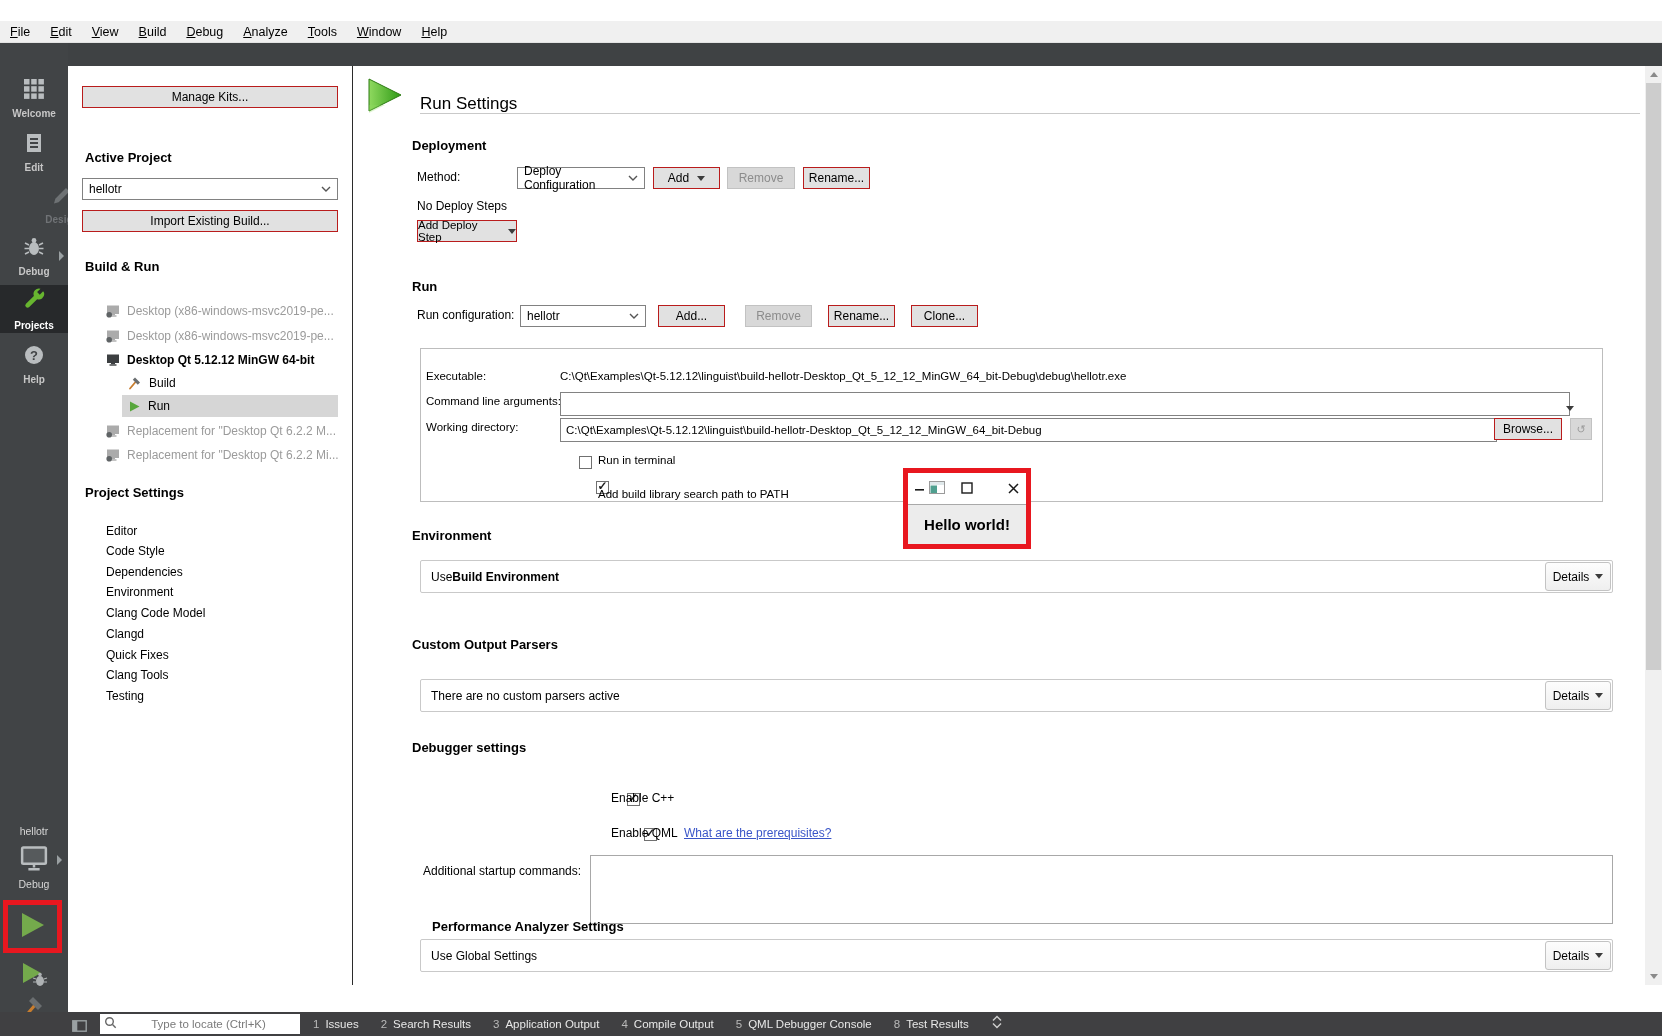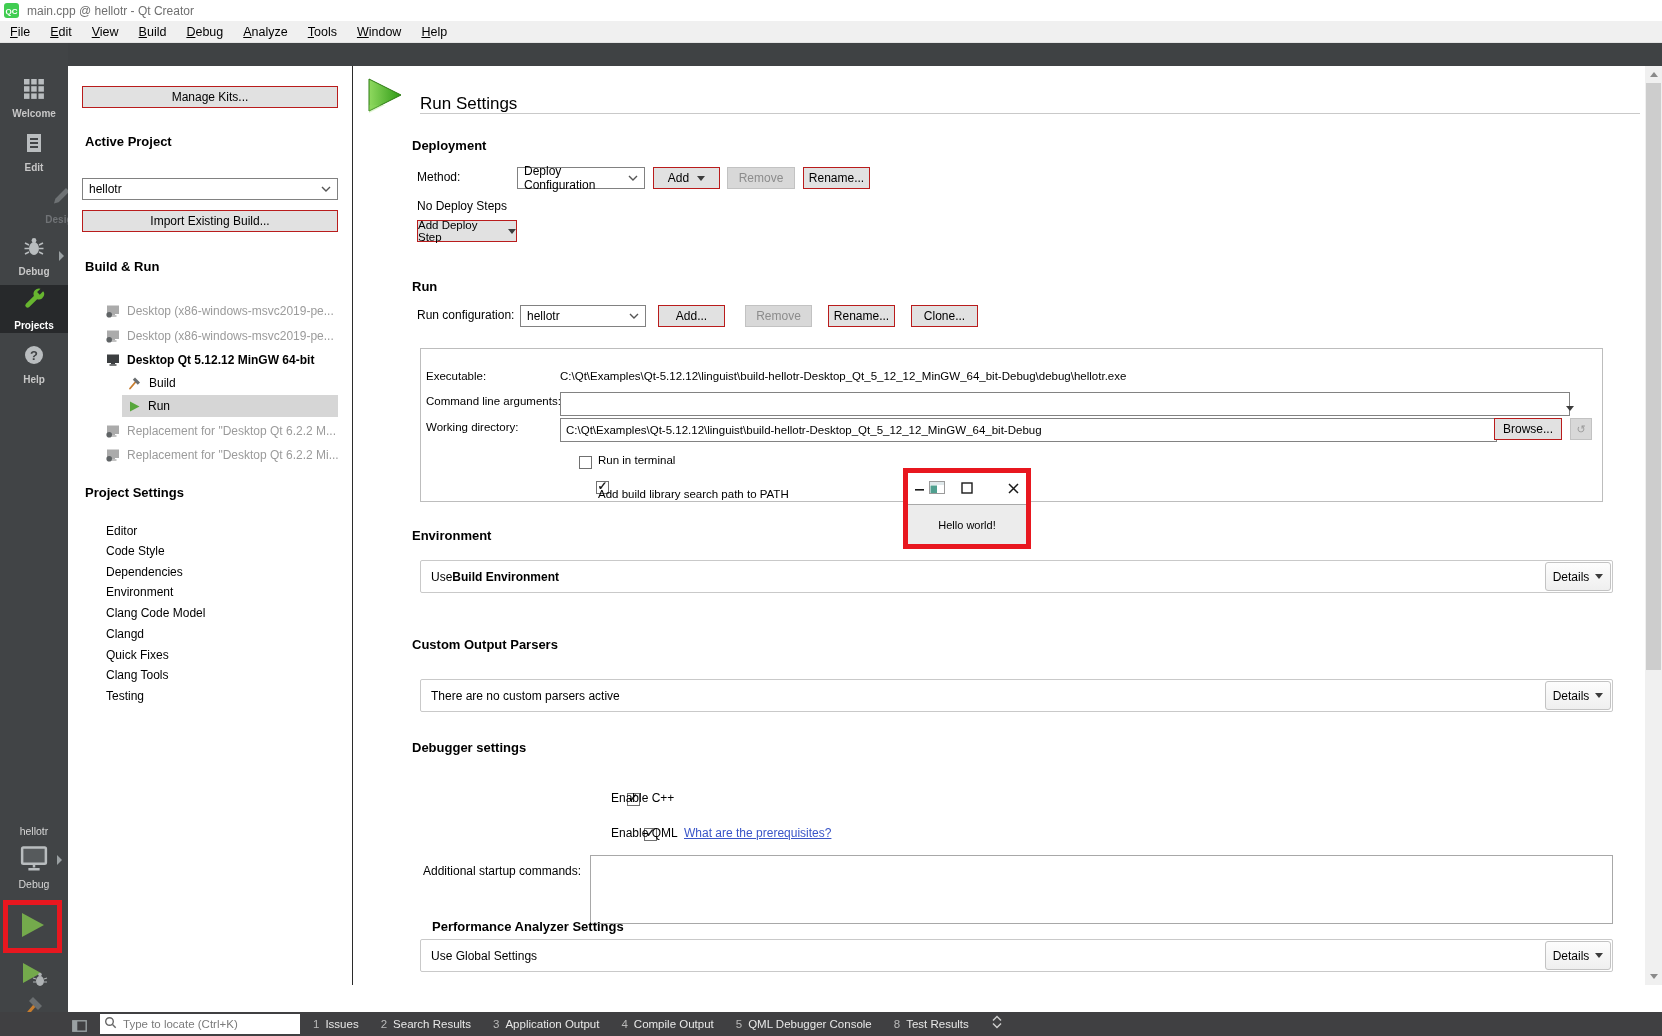--- a/index.html
+++ b/index.html
@@ -50,48 +50,39 @@
   .link{color:#3a55c8;text-decoration:underline;font-size:12px;position:absolute;}
   
   #scrollbar{left:1645px;top:66px;width:17px;height:919px;background:#f0f0f0;}
   .scroll-arrow{position:absolute;left:0;width:17px;height:17px;display:flex;align-items:center;justify-content:center;background:#f0f0f0;}
   #scroll-thumb{position:absolute;left:1px;width:15px;background:#cdcdcd;}
   .tri-up-s{width:0;height:0;border-bottom:5px solid #8a8a8a;border-left:4px solid transparent;border-right:4px solid transparent;}
   .tri-dn-s{width:0;height:0;border-top:5px solid #8a8a8a;border-left:4px solid transparent;border-right:4px solid transparent;}
   
   #hello-window{left:550px;top:402px;width:128px;height:81px;border:5px solid #e8171f;background:#fff;}
   #hello-title{height:31px;background:#fff;display:flex;align-items:center;padding:0 7px;}
-  #hello-body{height:39px;background:#ececec;border-top:1px solid #a9a9a9;display:flex;align-items:center;justify-content:center;font-size:11px;color:#000;}
+  #hello-body{height:39px;background:#ececec;border-top:1px solid #a9a9a9;display:flex;align-items:center;justify-content:center;font-size:15px;color:#000;font-weight:bold;}
   
   #notification{left:68px;top:985px;width:1594px;height:27px;background:#fcfbd0;border-top:1px solid #e4e3b4;display:flex;align-items:center;}
   #notification .ntext{margin-left:12px;font-size:12px;color:#141414;}
   #statusbar{left:0;top:1012px;width:1662px;height:24px;background:#404042;display:flex;align-items:center;}
   #locator{position:absolute;left:100px;top:2px;width:200px;height:20px;background:#fff;display:flex;align-items:center;padding:0 4px;box-sizing:border-box;}
-  #locator input{border:none;outline:none;flex:1;font:11.5px "Liberation Sans",sans-serif;color:#444;margin-left:4px;}
+  #locator input{border:none;outline:none;flex:1;font:11.5px "Liberation Sans",sans-serif;color:#444;margin-left:4px;text-align:center;}
   #locator input::placeholder{color:#7a7a7a;}
   #panes{position:absolute;left:313px;top:0;height:24px;display:flex;align-items:center;gap:22px;}
   .pane{display:flex;align-items:center;gap:6px;font-size:11.5px;}
   .pane .num{color:#b9b9b9;}
   .pane .plabel{color:#e8e8e8;text-align:center;}
   .redbox{border:5px solid #e8171f;}
 </style>
 </head>
 <body>
 
 <div id="app">
 
-  <div id="titlebar" class="abs">
-    <span style="margin-left:4px;display:inline-flex;">
-      <svg width="15" height="15">
-          <rect width="15" height="15" rx="3" fill="#41cd52"></rect>
-          <text x="7.5" y="11" font-size="8" font-weight="bold" fill="#fff" text-anchor="middle">QC</text>
-        </svg>
-    </span>
-    <span class="ttl">main.cpp @ hellotr - Qt Creator</span>
-  </div>
 
   <div id="menubar" class="abs">
     <span class="menu-item">File</span>
     <span class="menu-item">Edit</span>
     <span class="menu-item">View</span>
     <span class="menu-item">Build</span>
     <span class="menu-item">Debug</span>
     <span class="menu-item">Analyze</span>
     <span class="menu-item">Tools</span>
     <span class="menu-item">Window</span>
@@ -187,21 +178,21 @@
             <path d="M13 4l9 9-4 4-9-9z" fill="#6a6e70"></path>
           </svg></span>
     </div>
   </div>
 
   <div id="navpanel" class="abs">
     <div class="winbtn abs" style="left:14px;top:20px;width:256px;height:22px;">
         <span>Manage Kits...</span>
       </div>
 
-    <div class="heading abs" style="left:17px;top:68px;text-align:right;">Active Project</div>
+    <div class="heading abs" style="left:17px;top:84px;text-align:right;">Active Project</div>
     <div class="combo abs" style="left:14px;top:112px;width:256px;height:22px;">
       <span>hellotr</span>
       <span class="chev"><svg width="10" height="7">
             <path d="M1 1l4 4 4-4" fill="none" stroke="#555" stroke-width="1.4"></path>
           </svg></span>
     </div>
     <div class="winbtn abs" style="left:14px;top:144px;width:256px;height:22px;">
         <span>Import Existing Build...</span>
       </div>
 

